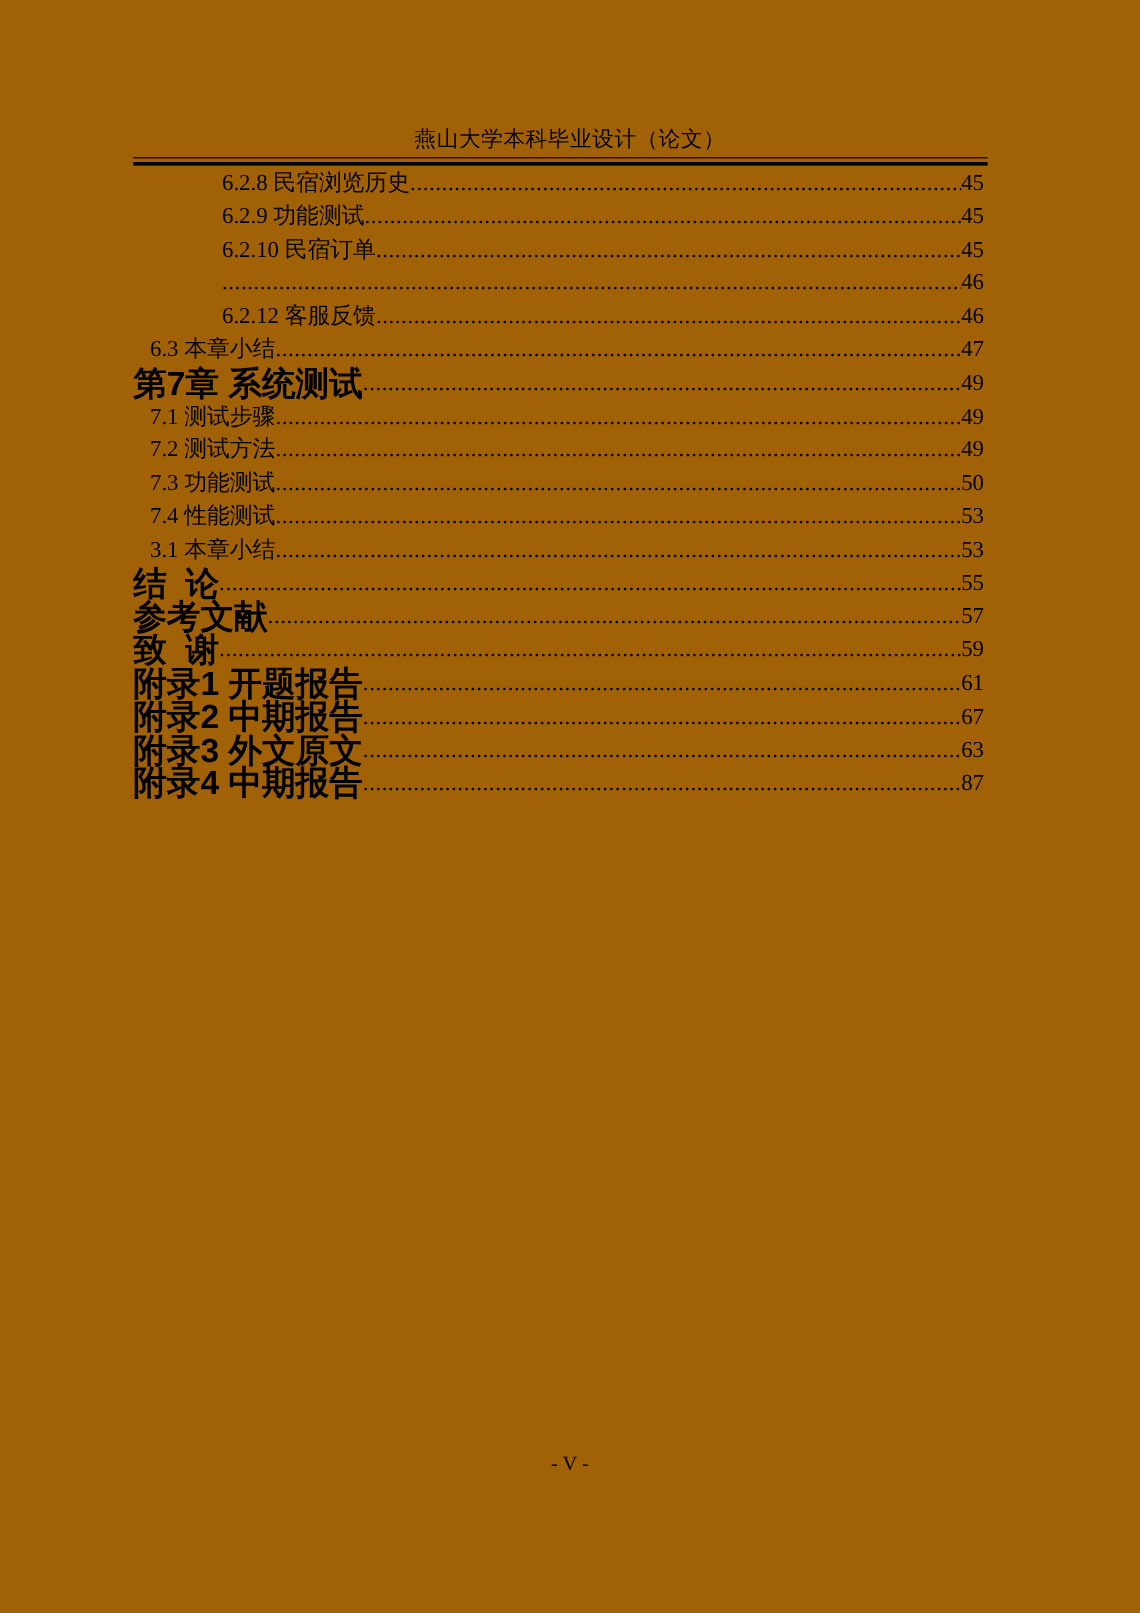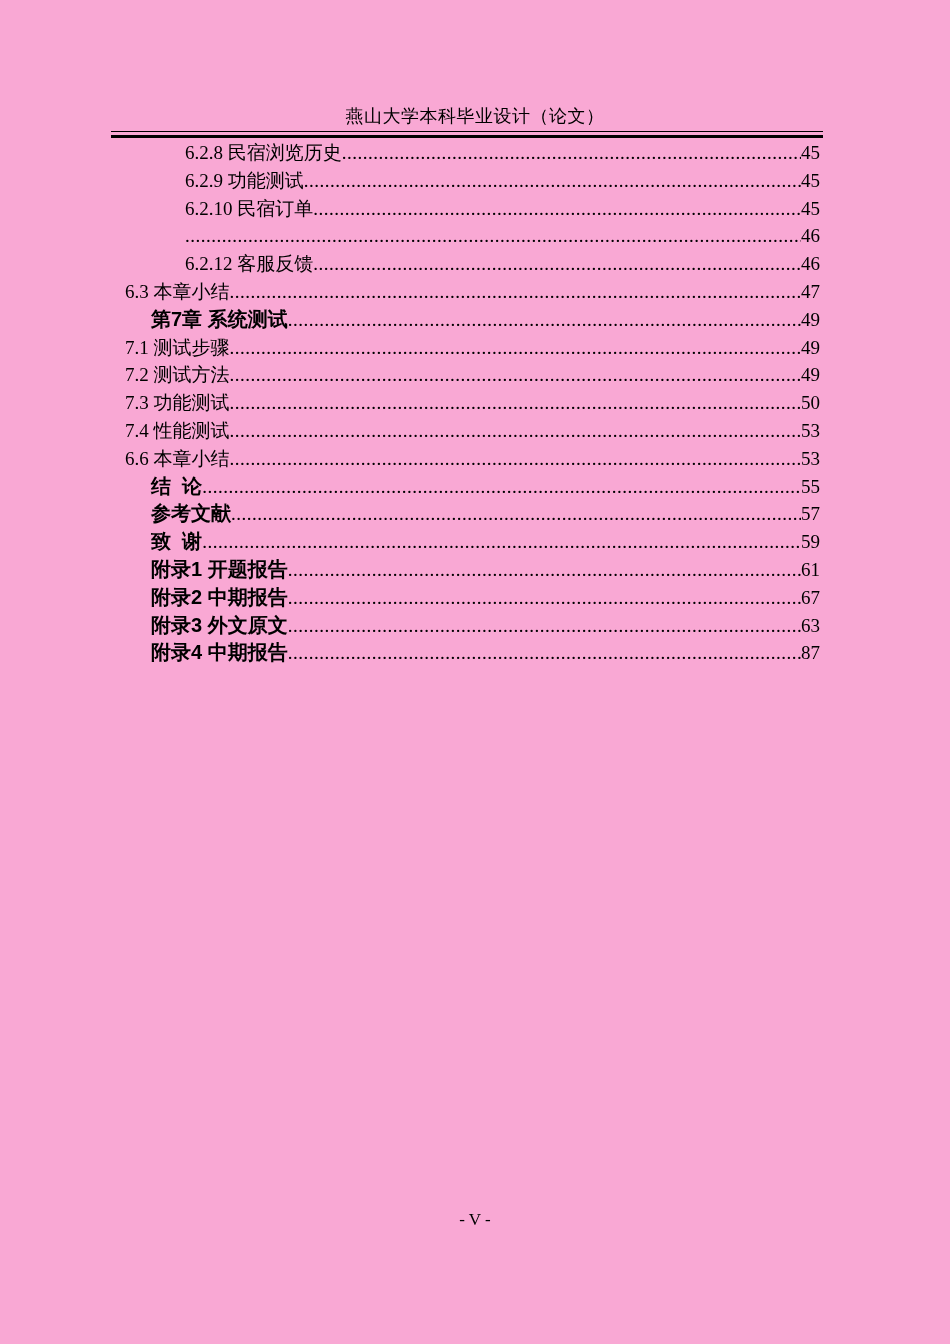--- a/index.html
+++ b/index.html
@@ -1,20 +1,20 @@
 <!DOCTYPE html>
 <html><head>
 <meta charset="utf-8">
 <style>
   html, body { margin: 0; padding: 0; background: #ffffff; }
   .page {
     position: relative;
     width: 950px;
     height: 1344px;
-    background: #f9a8d4;
+    background: #a16207;
     color: #000000;
     font-family: "Liberation Serif", "DejaVu Serif", serif;
     overflow: hidden;
   }
   .header-title {
     position: absolute;
     top: 104px;
     left: 0;
     width: 100%;
     text-align: center;
@@ -41,22 +41,21 @@
     align-items: flex-start;
     height: 27.8px;
     font-size: 19px;
     line-height: 27.8px;
     white-space: nowrap;
   }
   .row .lbl { white-space: pre; }
   .row.b { font-weight: bold; }
   .row.b .lbl {
     font-family: "Liberation Sans", "DejaVu Sans", sans-serif;
-    font-size: 20px;
-    margin-left: 40px;
+    font-size: 28px;
   }
   .l1 { padding-left: 14px; }
   .l2 { padding-left: 74px; }
   .dots {
     flex: 1 1 auto;
     overflow: hidden;
     white-space: nowrap;
     font-weight: normal;
     font-size: 19px;
     letter-spacing: 0.5px;
@@ -134,21 +133,21 @@
       <span class="lbl">7.3 功能测试</span>
         <span class="dots">............................................................................................................................................................................................................................................................................................................</span>
         <span class="pg">50</span>
     </div>
     <div class="row l1">
       <span class="lbl">7.4 性能测试</span>
         <span class="dots">............................................................................................................................................................................................................................................................................................................</span>
         <span class="pg">53</span>
     </div>
     <div class="row l1">
-      <span class="lbl">6.6 本章小结</span>
+      <span class="lbl">3.1 本章小结</span>
         <span class="dots">............................................................................................................................................................................................................................................................................................................</span>
         <span class="pg">53</span>
     </div>
     <div class="row b">
       <span class="lbl">结  论</span>
         <span class="dots">............................................................................................................................................................................................................................................................................................................</span>
         <span class="pg">55</span>
     </div>
     <div class="row b">
       <span class="lbl">参考文献</span>

